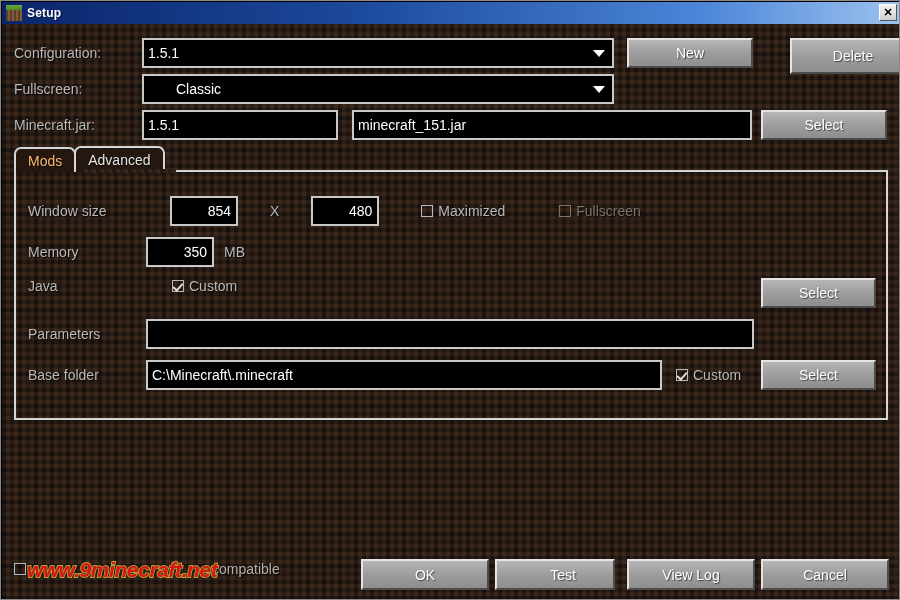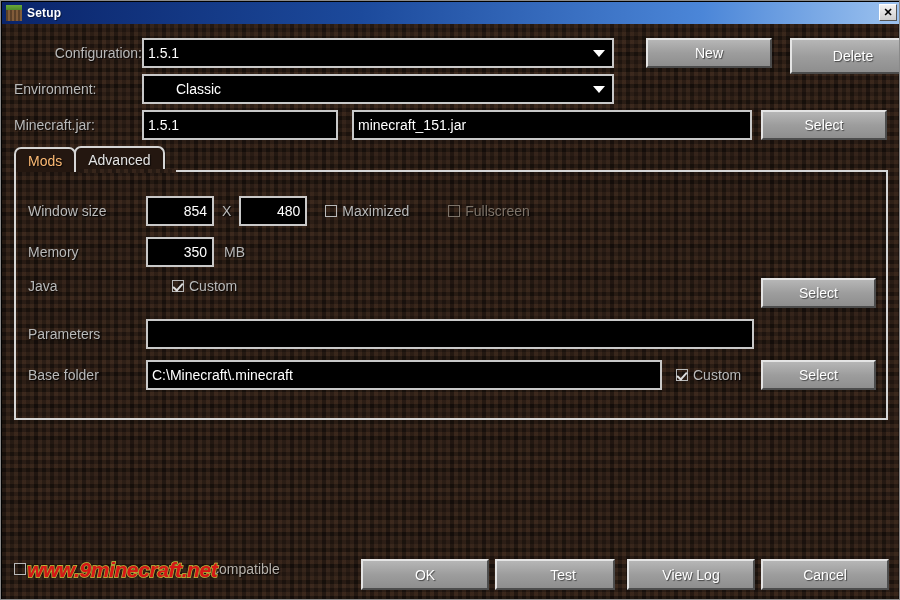--- a/index.html
+++ b/index.html
@@ -249,32 +249,32 @@
     <div id="app-icon">
       <div class="grass-top"></div>
       <div class="dirt-body"></div>
     </div>
     <span id="title-text">Setup</span>
     <div id="close-button">✕</div>
   </div>
 
   <div id="body" class="dirt">
 
-    <div class="frow" style="left:12px; top:14px;text-align:right;">
+    <div class="frow" style="left:12px; top:14px;">
       <span class="flabel" style="width:128px;">Configuration:</span>
       <div class="tbox combo" style="width:472px; height:30px;">
         <span>1.5.1</span>
         <span class="combo-arrow"></span>
       </div>
     </div>
-    <div class="btn" style="left:644px; top:14px; width:126px; height:30px;">New</div>
+    <div class="btn" style="left:625px; top:14px; width:126px; height:30px;">New</div>
     <div class="btn" style="left:788px; top:14px; width:126px; height:36px;">Delete</div>
 
     <div class="frow" style="left:12px; top:50px;">
-      <span class="flabel" style="width:128px;">Environment:</span>
+      <span class="flabel" style="width:128px;">Fullscreen:</span>
       <div class="tbox combo" style="width:472px; height:30px;padding-left:32px;">
         <span>Classic</span>
         <span class="combo-arrow"></span>
       </div>
     </div>
 
     <div class="frow" style="left:12px; top:86px;">
       <span class="flabel" style="width:128px;">Minecraft.jar:</span>
       <div class="tbox" style="width:196px; height:30px;">
         <span>1.5.1</span>
@@ -286,34 +286,34 @@
     <div class="btn" style="left:759px; top:86px; width:126px; height:30px;">Select</div>
 
     <div id="tabstrip">
       <div class="tab inactive">Mods</div>
       <div class="tab active">Advanced</div>
     </div>
     <div id="tab-seam" class="dirt"></div>
 
     <div id="panel">
 
-      <div class="frow" style="left:12px; top:24px;">
+      <div class="frow" style="left:12px; top:24px;gap:24px;">
         <span class="flabel" style="width:118px;">Window size</span>
         <div class="tbox num" style="width:68px; height:30px;">
           <span>854</span>
         </div>
         <span class="flabel" style="margin:0 8px;">X</span>
         <div class="tbox num" style="width:68px; height:30px;">
           <span>480</span>
         </div>
         <div class="cbox" style="margin-left:18px;">
           <span class="box"></span>
           <span class="ctext">Maximized</span>
         </div>
-        <div class="cbox disabled" style="margin-left:39px;">
+        <div class="cbox disabled" style="margin-left:30px;">
           <span class="box"></span>
           <span class="ctext">Fullscreen</span>
         </div>
       </div>
 
       <div class="frow" style="left:12px; top:65px;justify-content:flex-end;">
         <span class="flabel" style="width:118px;">Memory</span>
         <div class="tbox num" style="width:68px; height:30px;">
           <span>350</span>
         </div>

